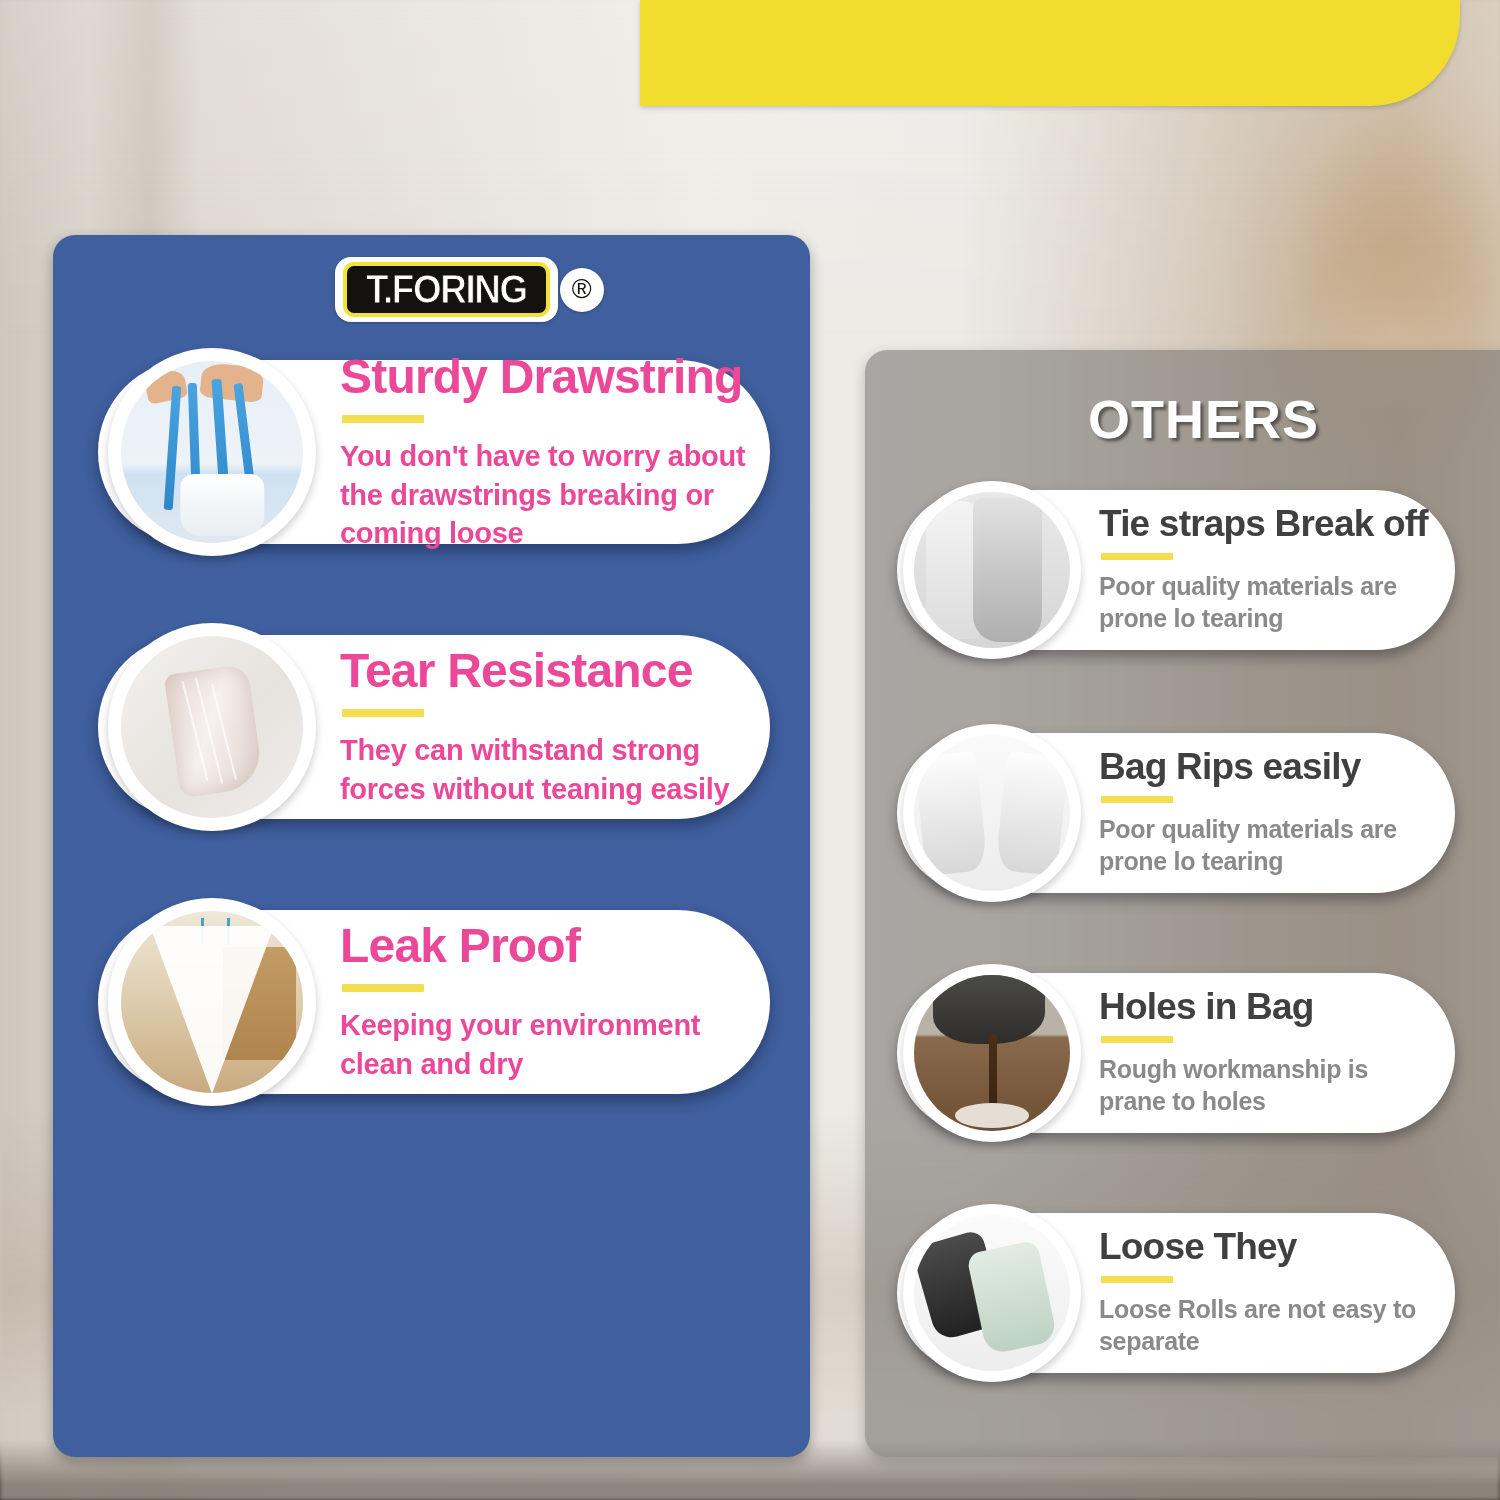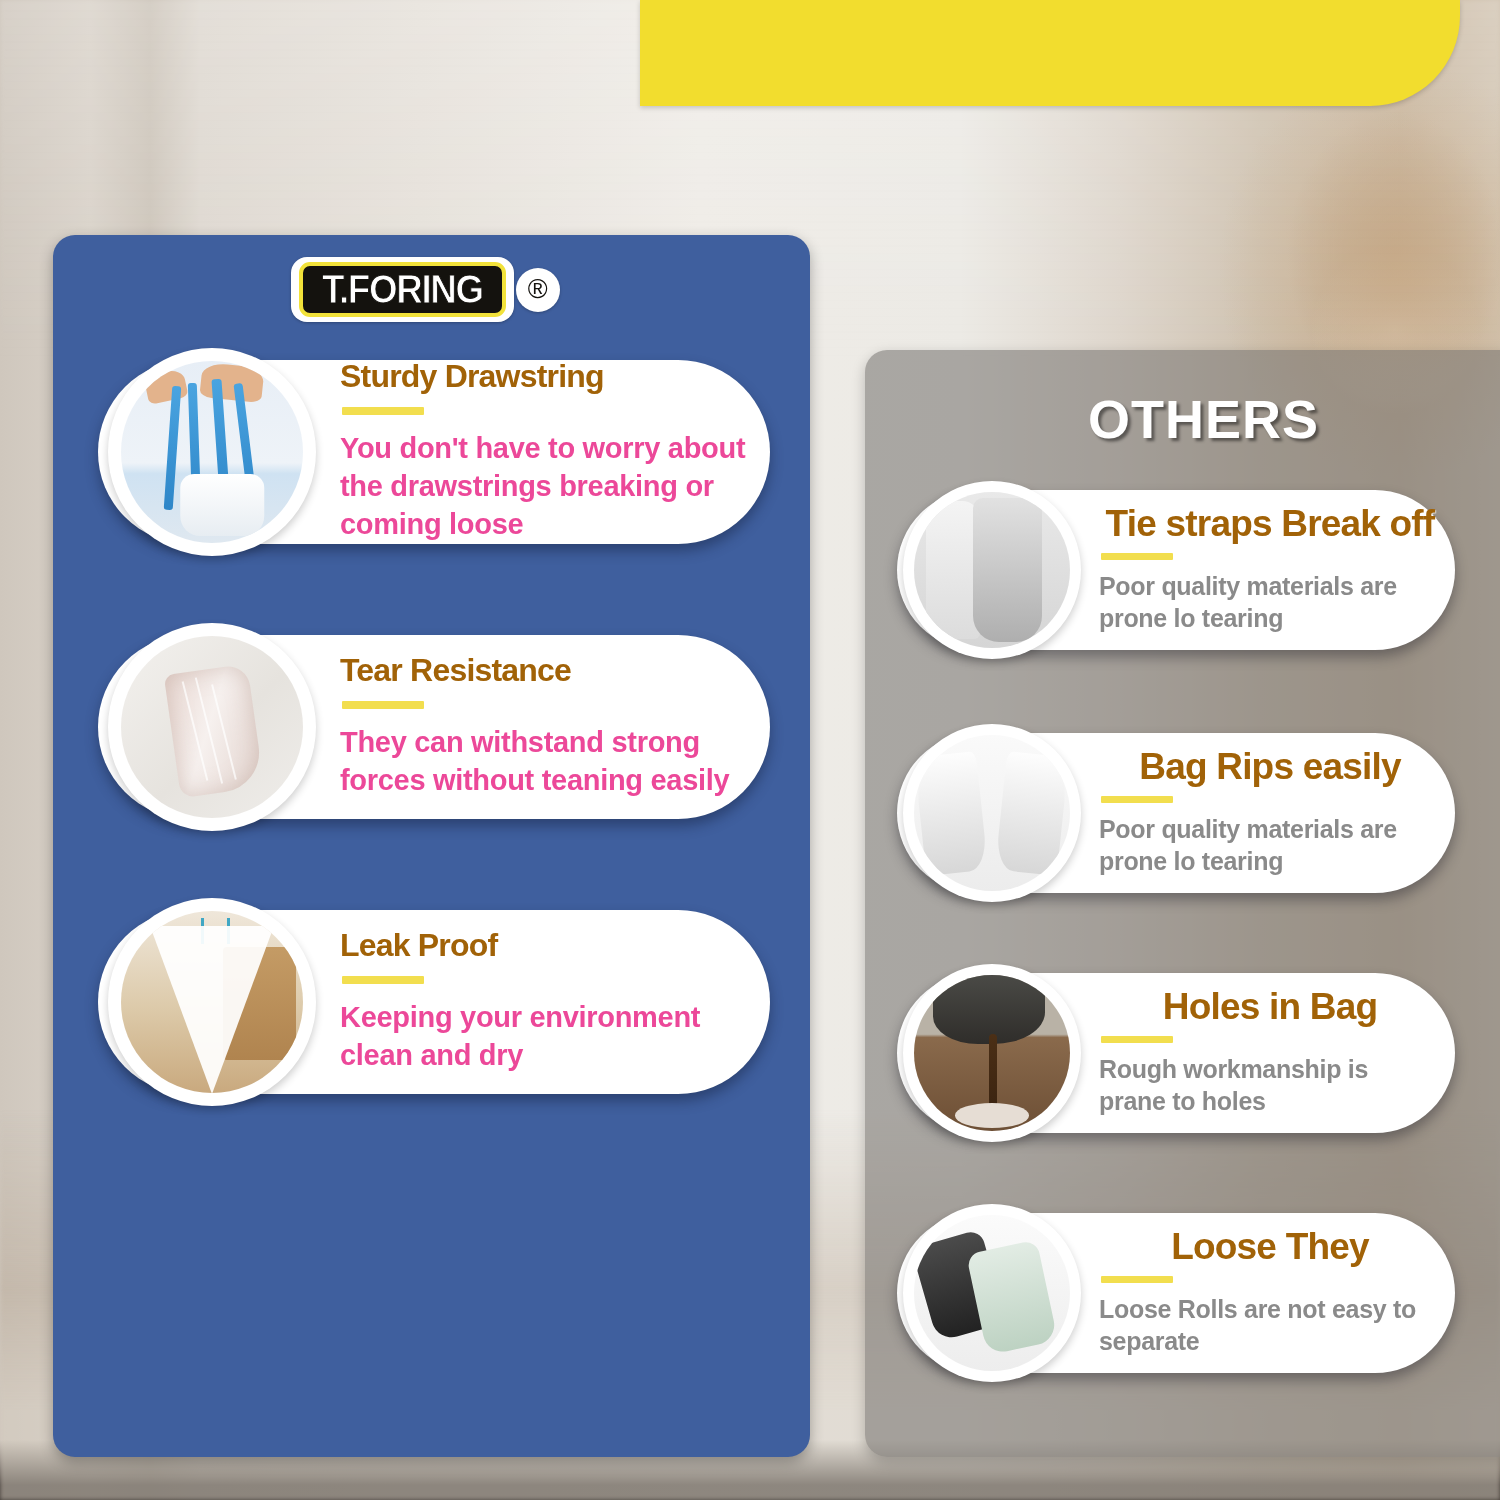--- a/index.html
+++ b/index.html
@@ -86,20 +86,21 @@
   .brand {
     position: absolute;
     left: 238px; top: 22px;
     display: flex; align-items: center; gap: 8px;
   }
   .brand-plate {
     background: #ffffff;
     border-radius: 16px;
     padding: 5px 8px;
     box-shadow: 0 1px 3px rgba(0,0,0,.25);
+    margin-left: 44px;
   }
   .brand-inner {
     background: #14120e;
     border: 4px solid #f2e23a;
     border-radius: 11px;
     padding: 3px 12px 4px;
   }
   .brand-text {
     font-size: 40px;
     font-weight: 700;
@@ -178,32 +179,31 @@
     inset: 13px;
     border-radius: 50%;
     overflow: hidden;
   }
   .card-others .thumb-inner { inset: 11px; }
 
   .card-body { padding-left: 24px; padding-right: 14px; }
   .card-others .card-body { padding-left: 18px; }
 
   .card-title {
-    font-size: 32px;
+    font-size: 48px;
     font-weight: 700;
-    color: #a16207;
+    color: #ec4899;
     letter-spacing: -0.8px;
     line-height: 1.05;
     white-space: nowrap;
   }
   .card-others .card-title {
     font-size: 37px;
-    color: #a16207;
+    color: #404040;
     text-shadow: 1px 1px 1px rgba(255,255,255,.65);
-    text-align: center;
   }
   .divider {
     width: 82px; height: 8px;
     background: #f2de4e;
     margin: 13px 0 14px 2px;
     border-radius: 1px;
   }
   .card-others .divider { width: 72px; height: 7px; margin: 9px 0 10px 2px; }
 
   .card-desc {

